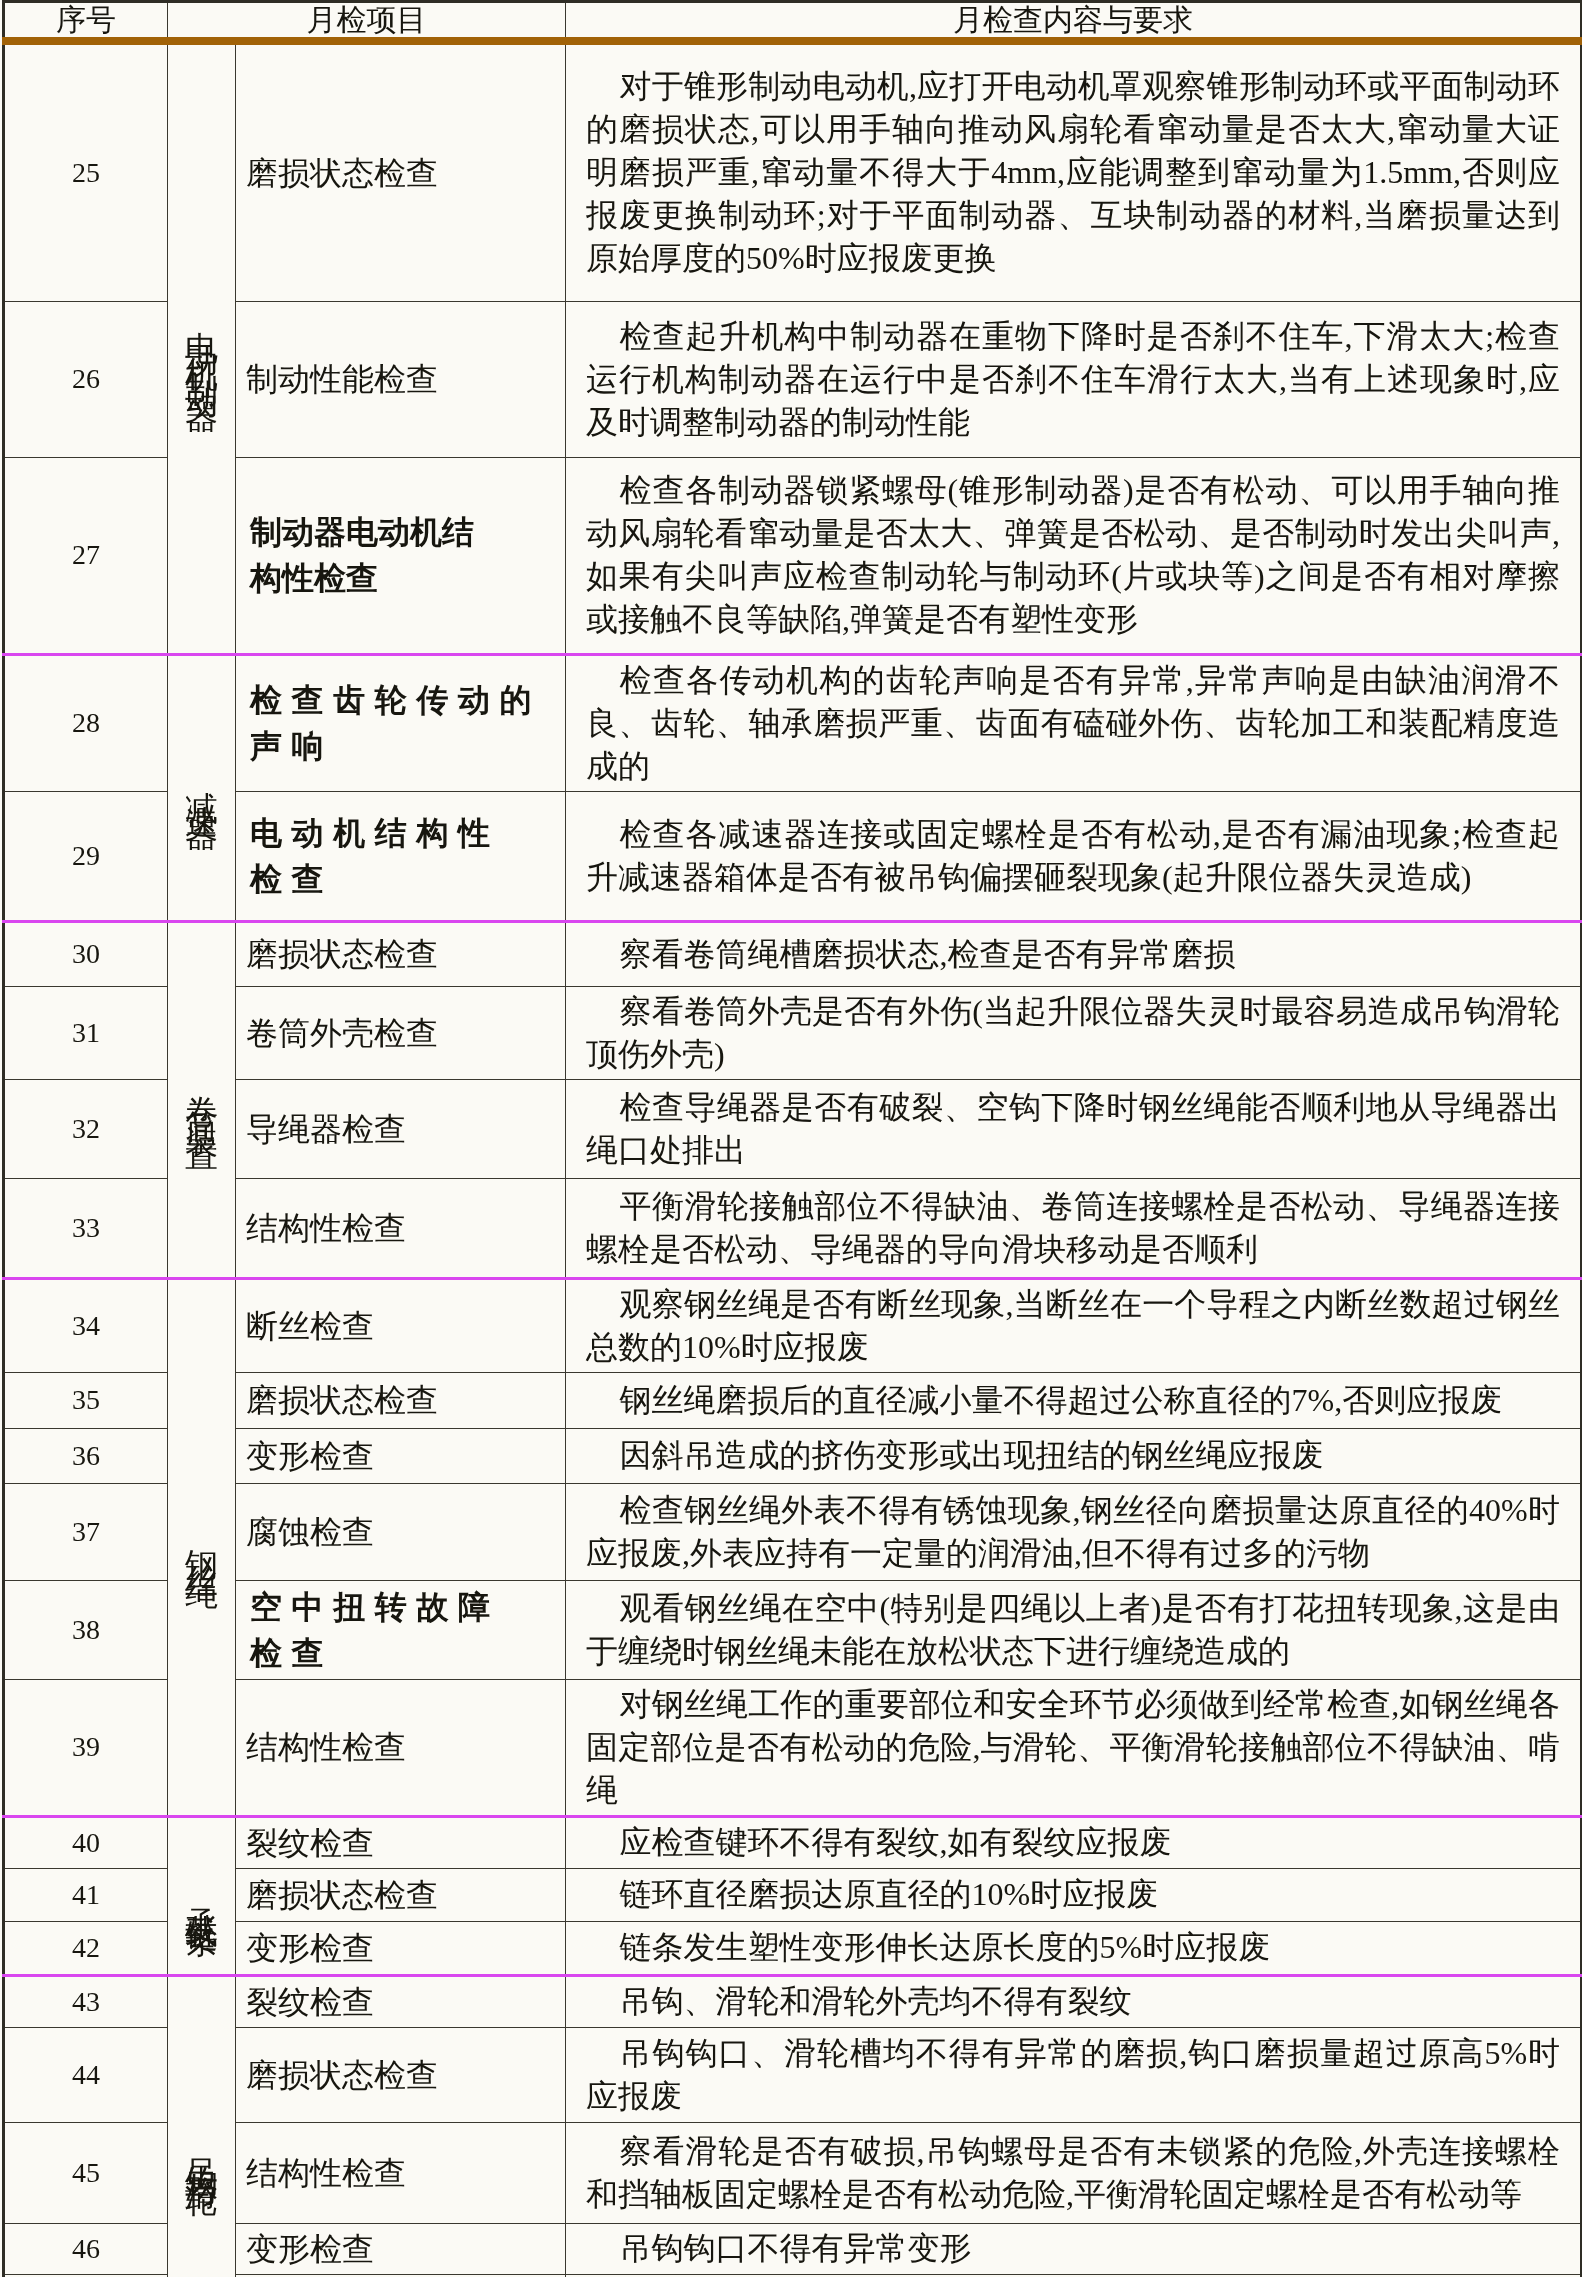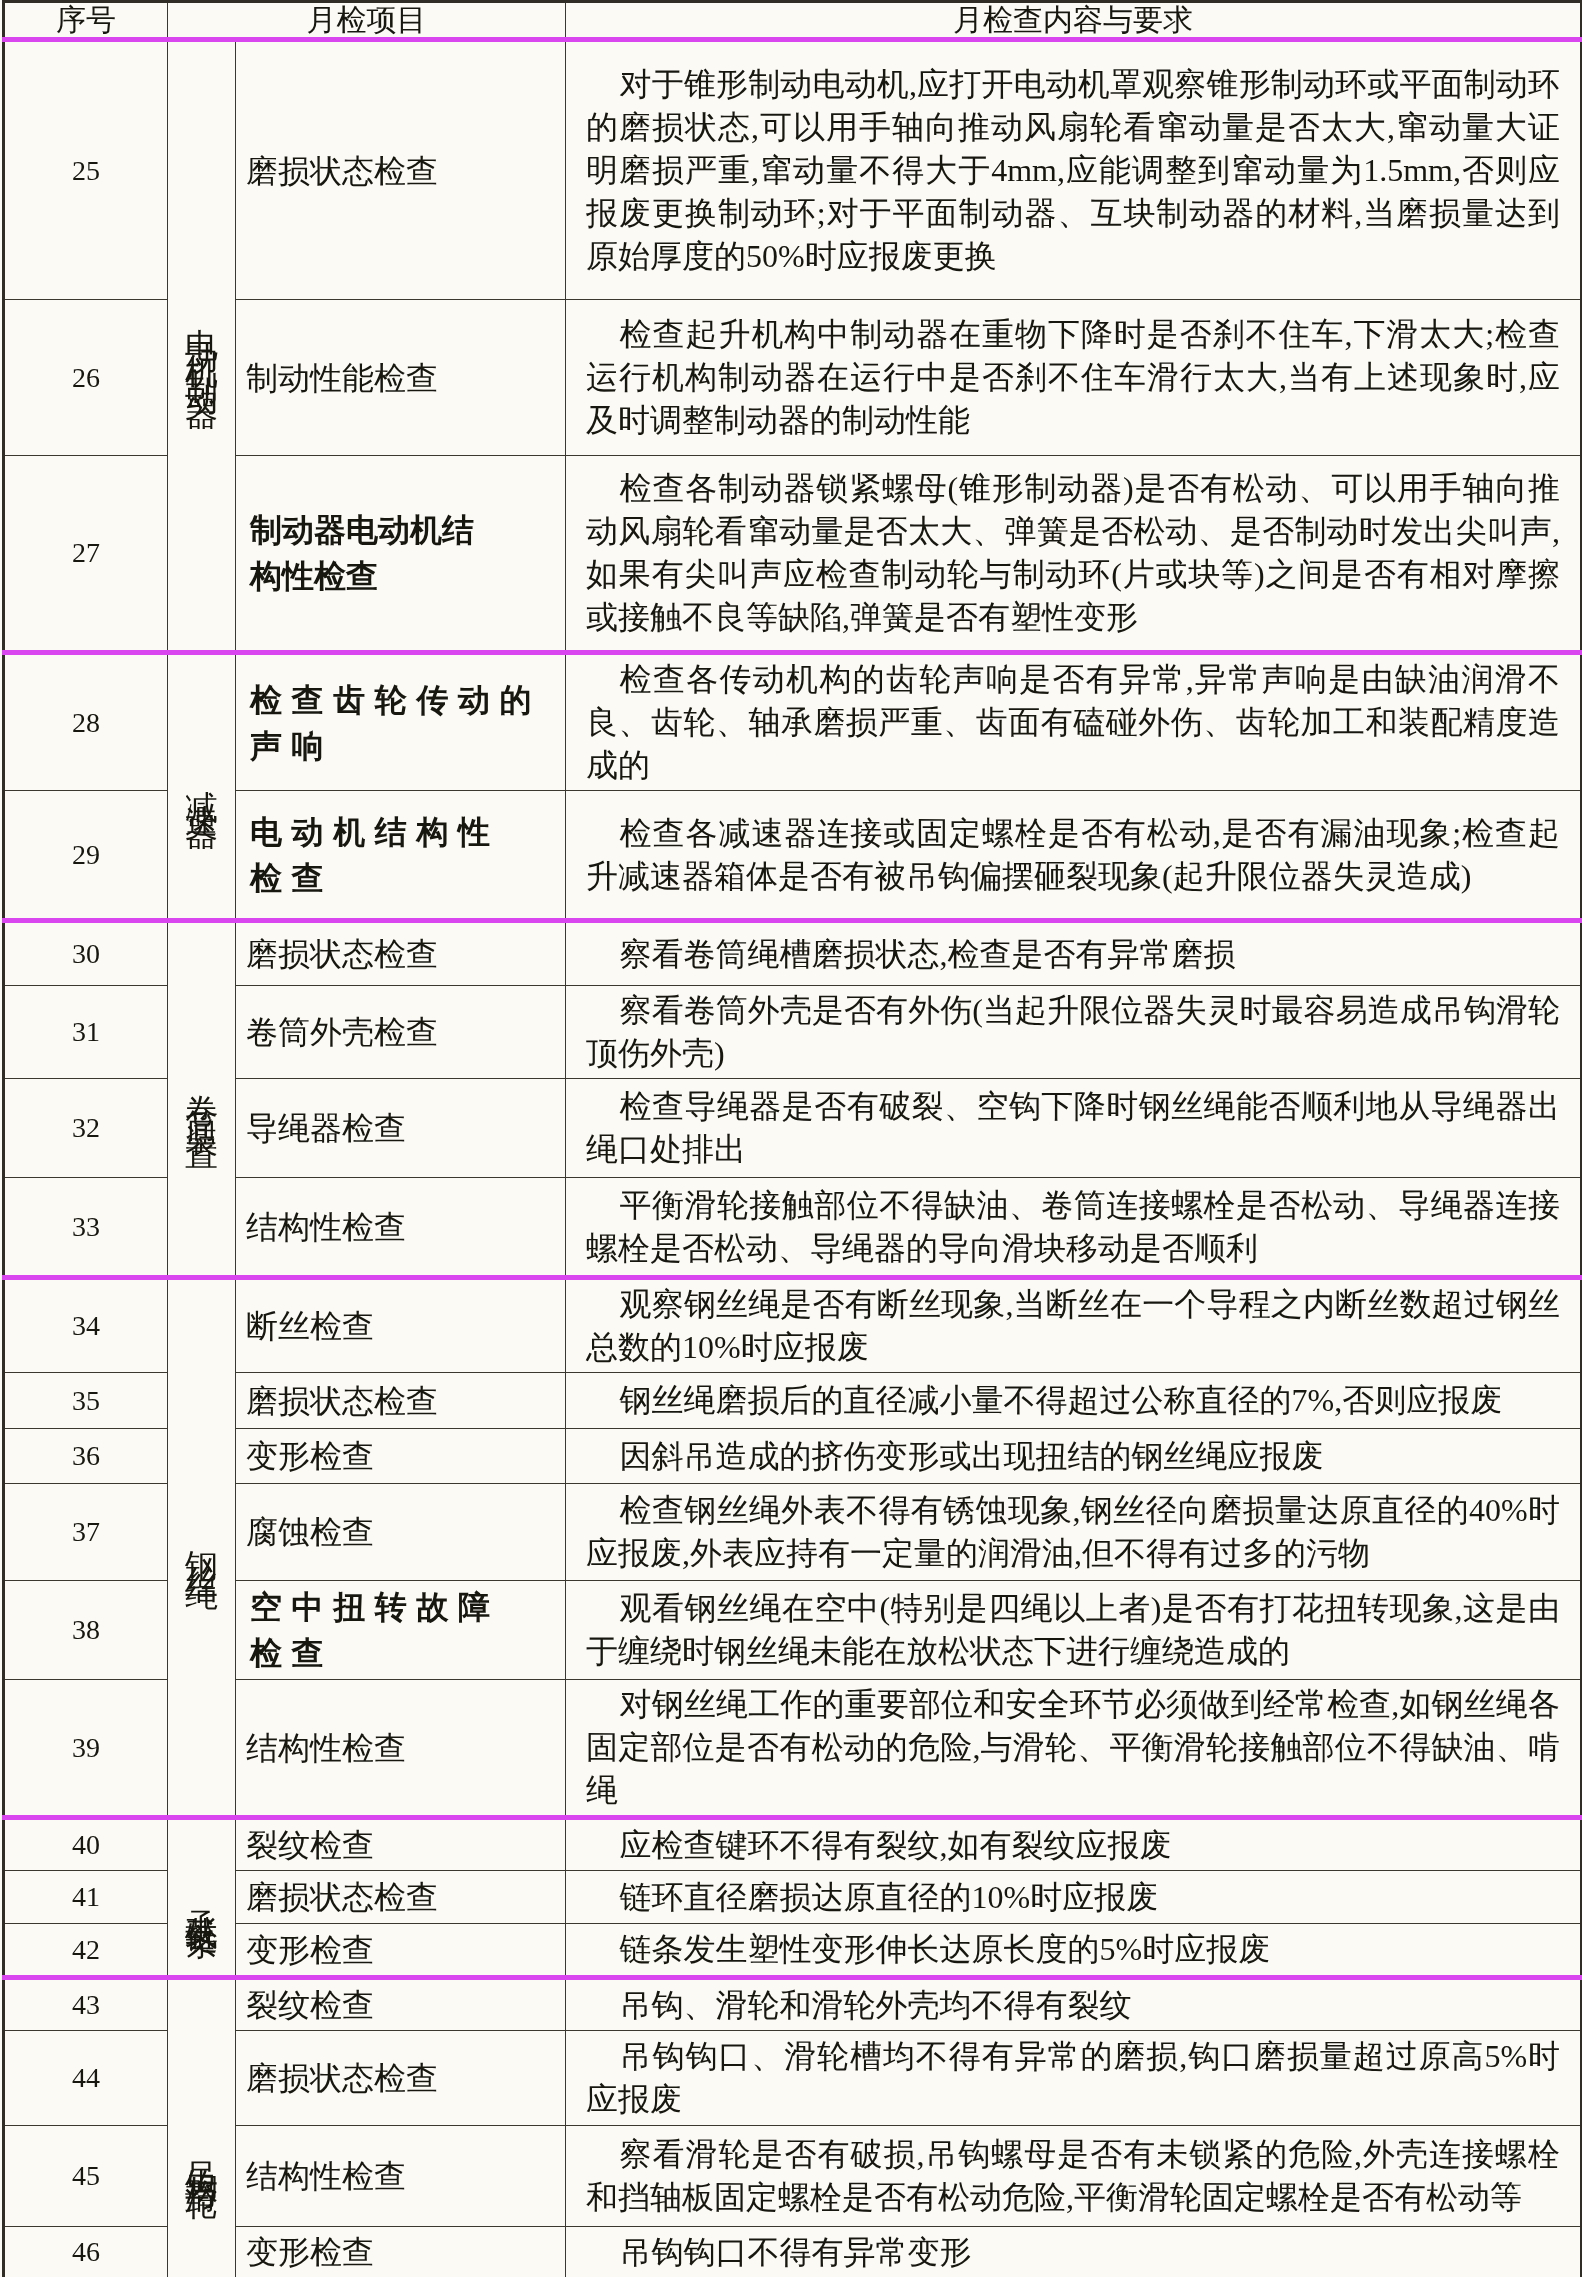--- a/index.html
+++ b/index.html
@@ -24,24 +24,24 @@
   col.c-content{width:1016px;}
   th,td{
     border:1.6px solid #3a382f;
     padding:0;
     vertical-align:middle;
     font-weight:normal;
   }
   thead th{
     font-size:30px;
     text-align:center;
-    border-bottom:1px solid #a16207;
+    border-bottom:8px solid #a16207;
     line-height:34px;
   }
-  td.gtop{border-top:5px solid #d946ef;}
+  td.gtop{border-top:3px solid #d946ef;}
   td.no{
     font-size:28px;
     text-align:center;
   }
   td.cat{
     text-align:center;
   }
   td.cat span{
     display:inline-block;
     writing-mode:vertical-rl;

